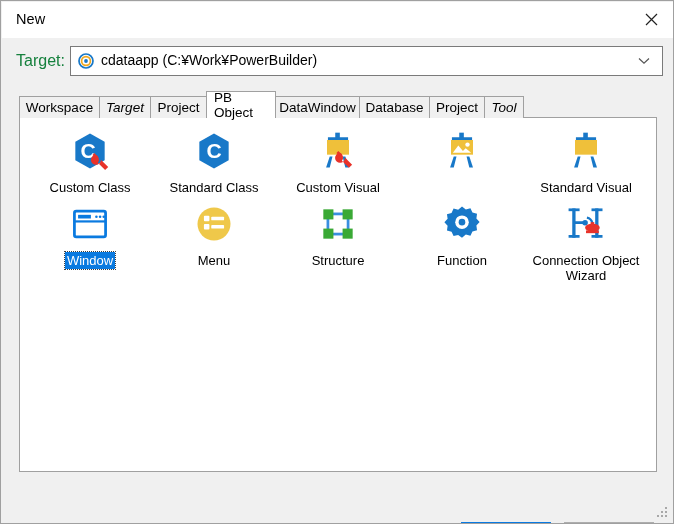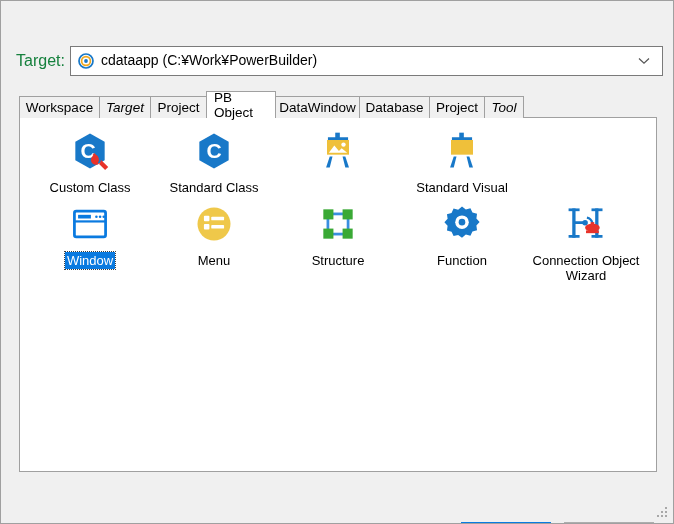--- a/index.html
+++ b/index.html
@@ -238,20 +238,28 @@
     width: 2px;
     height: 2px;
     background: #a8a8a8;
   }
 </style>
 </head>
 <body>
 
 <div class="dialog">
 
+  <div class="titlebar">
+    <div class="titlebar-text">New</div>
+    <div class="close-btn">
+      <svg width="13" height="13" viewBox="0 0 13 13">
+        <path d="M1,1 L12,12 M12,1 L1,12" stroke="#222" stroke-width="1.2" fill="none"></path>
+      </svg>
+    </div>
+  </div>
 
   <div class="target-row">
     <div class="target-label">Target:</div>
     <div class="combo">
       <svg class="combo-icon" viewBox="0 0 16 16">
         <circle cx="8" cy="8" r="7" fill="none" stroke="#1878c8" stroke-width="1.7"></circle>
         <circle cx="8" cy="8" r="4.4" fill="none" stroke="#f0a81e" stroke-width="1.7"></circle>
         <circle cx="8" cy="8" r="1.9" fill="#1878c8"></circle>
       </svg>
       <div class="combo-text">cdataapp (C:¥Work¥PowerBuilder)</div>
@@ -316,20 +324,36 @@
                 </svg>
               </div>
               <div class="cell-label">Standard Class</div>
             </div>
             <div class="grid-cell">
               <div class="cell-icon">
                 <svg width="44" height="44" viewBox="0 0 48 48">
                   <rect x="21" y="4" width="5" height="6" fill="#1878c8"></rect>
          <rect x="13" y="9" width="22" height="3" fill="#1878c8"></rect>
          <rect x="12" y="12" width="24" height="16" fill="#efc03a"></rect>
+         <path d="M15,30 L11,42 L15,42 L18,30 Z" fill="#1878c8"></path>
+         <path d="M32,30 L36,42 L32,42 L29,30 Z" fill="#1878c8"></path>
+         <g transform="translate(22,22) scale(1.0)">
+           <path d="M4,4 a5.4,5.4 0 1,0 5.6,5.2 l7.8,7.8 -3.4,3.4 -7.8,-7.8 A5.4,5.4 0 0,0 4,4 Z" fill="#e8322a"></path>
+           <path d="M2.4,2.0 l3.6,3.6 -2.1,2.1 -3.6,-3.6 Z" fill="#e8322a"></path>
+         </g>
+                </svg>
+              </div>
+              <div class="cell-label">Custom Visual</div>
+            </div>
+            <div class="grid-cell">
+              <div class="cell-icon">
+                <svg width="44" height="44" viewBox="0 0 48 48">
+                  <rect x="21" y="4" width="5" height="6" fill="#1878c8"></rect>
+         <rect x="13" y="9" width="22" height="3" fill="#1878c8"></rect>
+         <rect x="12" y="12" width="24" height="16" fill="#efc03a"></rect>
          <circle cx="30" cy="17" r="2.4" fill="#fff"></circle>
          <path d="M14,26 L20,18 L25,24 L28,21 L34,26 Z" fill="#fff"></path>
          <path d="M15,30 L11,42 L15,42 L18,30 Z" fill="#1878c8"></path>
          <path d="M32,30 L36,42 L32,42 L29,30 Z" fill="#1878c8"></path>
                 </svg>
               </div>
             </div>
             <div class="grid-cell">
               <div class="cell-icon">
                 <svg width="44" height="44" viewBox="0 0 48 48">

